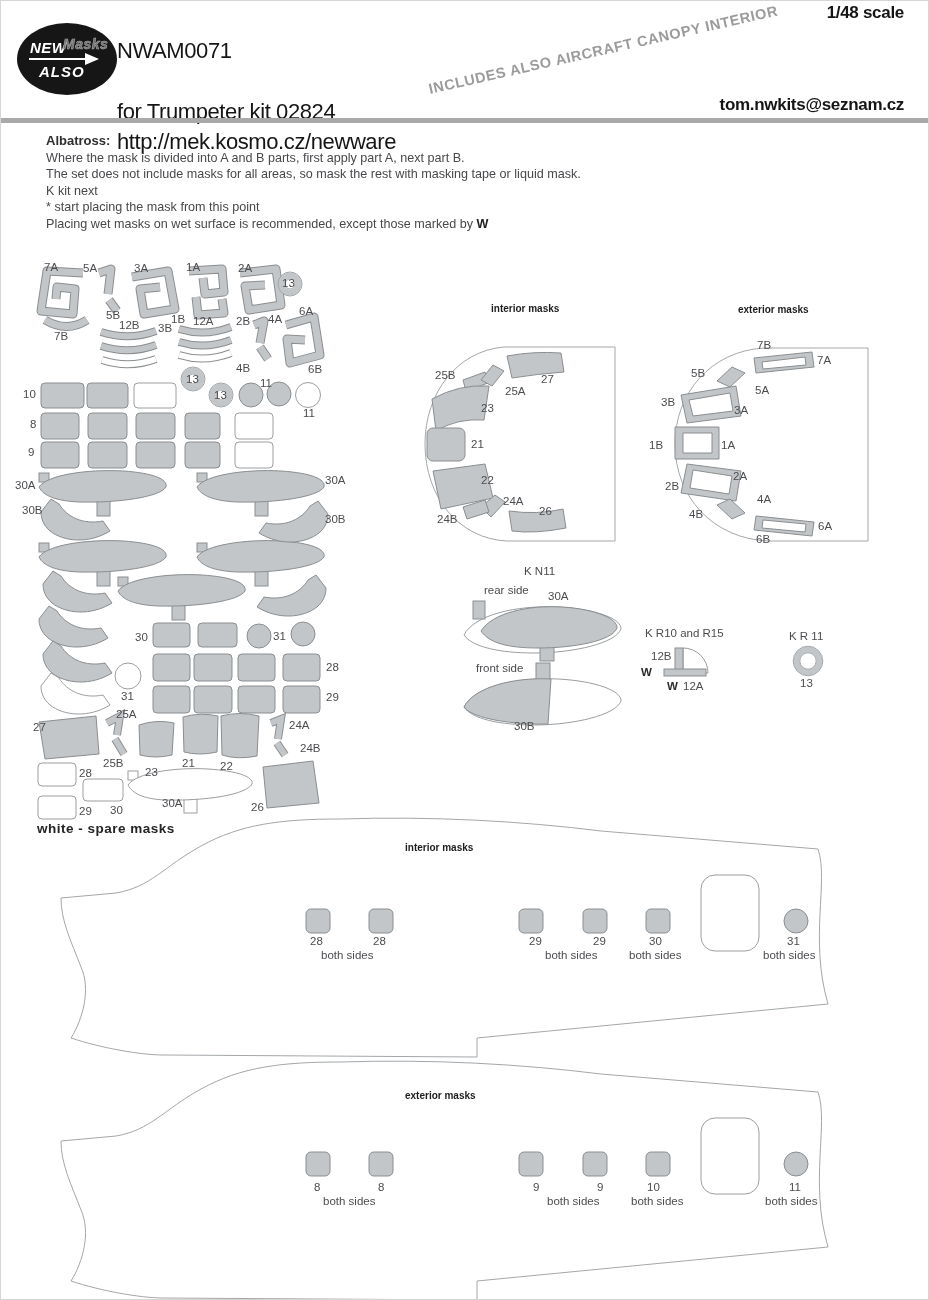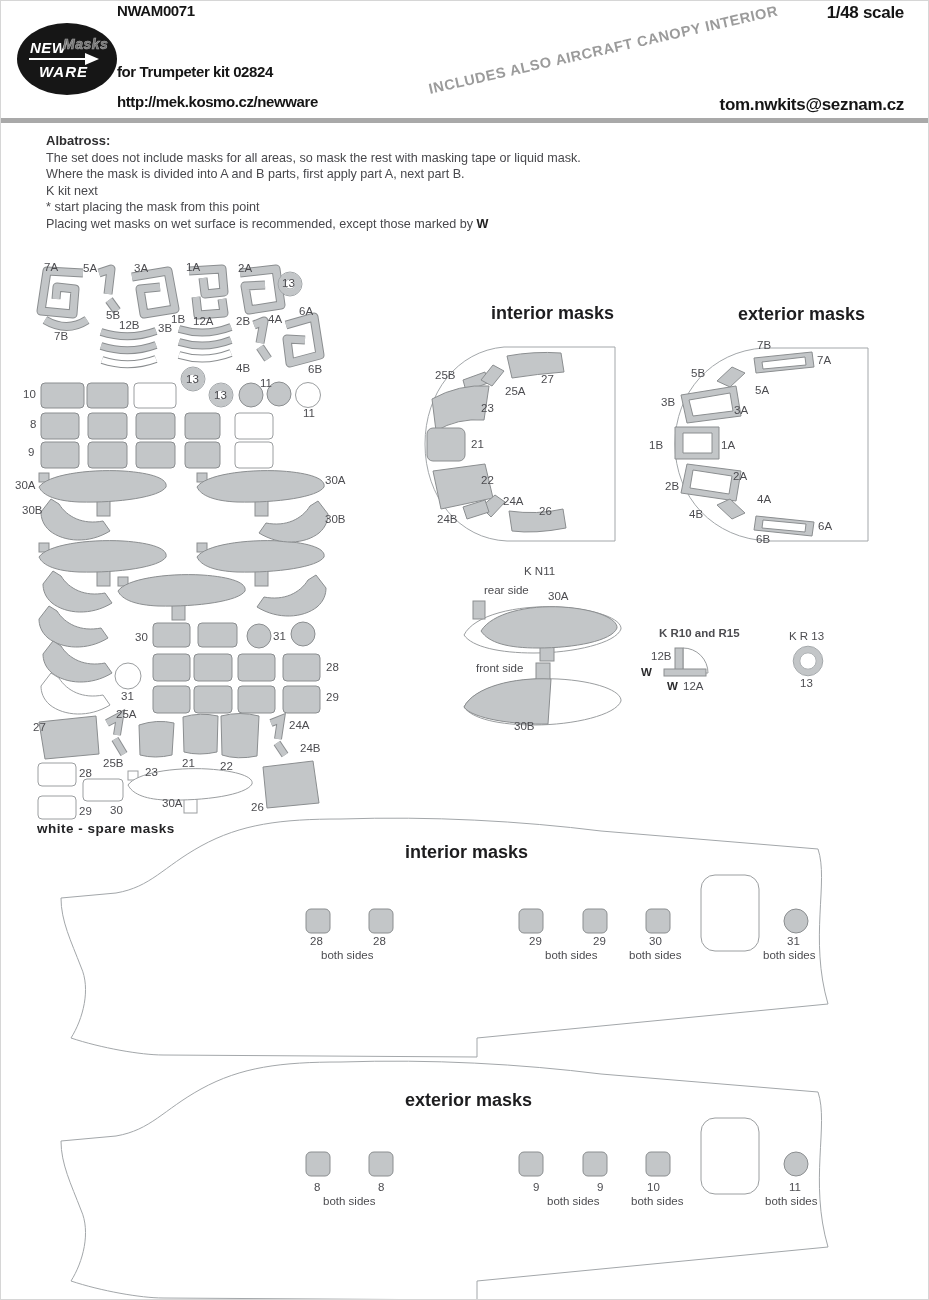--- a/index.html
+++ b/index.html
@@ -1,41 +1,41 @@
 <!DOCTYPE html>
 <html><head>
 <meta charset="utf-8">
 <style>
   html,body{margin:0;padding:0;background:#e8e8e8;}
   #page{position:relative;width:929px;height:1300px;background:#fff;margin:0 auto;
         font-family:"Liberation Sans","DejaVu Sans",sans-serif;overflow:hidden;
         border:1px solid #d6d6d6;box-sizing:border-box;color:#222;}
   
-  .hline{position:absolute;font-weight:700;letter-spacing:-0.4px;color:#151515;font-size:15px;white-space:nowrap;}
+  .hline{position:absolute;font-weight:400;letter-spacing:-0.4px;color:#151515;font-size:22px;white-space:nowrap;margin-top:36px;}
   .hsmall{position:absolute;font-weight:700;letter-spacing:-0.3px;color:#151515;font-size:17px;white-space:nowrap;}
   #banner{position:absolute;left:428px;top:80px;font-weight:700;font-size:14.5px;color:#9b9b9b;
           letter-spacing:0.6px;transform:rotate(-12.7deg);transform-origin:left center;white-space:nowrap;}
   #divider{position:absolute;left:0;top:117px;width:929px;height:5px;background:#a9a9a9;}
   
   #logo{position:absolute;left:16px;top:22px;width:100px;height:72px;background:#161616;border-radius:50%;}
   #logo .new{position:absolute;left:13px;top:16px;color:#fff;font-style:italic;font-weight:700;font-size:15px;letter-spacing:0.5px;}
   #logo .masks{position:absolute;left:46px;top:13px;color:#6f6f6f;font-style:italic;font-weight:700;font-size:14px;letter-spacing:0.5px;-webkit-text-stroke:0.6px #a5a5a5;}
   #logo .ware{position:absolute;left:22px;top:40px;color:#fff;font-style:italic;font-weight:700;font-size:15px;letter-spacing:1px;}
   #logo .arrowline{position:absolute;left:12px;top:35px;width:58px;height:2px;background:#fff;}
   #logo .arrowhead{position:absolute;left:68px;top:30px;width:0;height:0;border-left:14px solid #fff;border-top:6px solid transparent;border-bottom:6px solid transparent;}
   
   #instructions{position:absolute;left:45px;top:132px;width:620px;}
   #instructions .head{font-weight:700;font-size:13px;color:#2e2e30;margin-bottom:2px;}
   .iline{font-size:12.6px;color:#48484c;line-height:16.4px;white-space:nowrap;}
   .iline b{color:#222;}
   
   .lblbox{position:absolute;}
   .plabel{position:absolute;font-size:11.5px;color:#4c4c50;white-space:nowrap;line-height:12px;}
   .plabel.bold{font-weight:700;color:#2b2b2d;}
-  .sect-title{position:absolute;font-weight:700;font-size:18px;color:#1d1d1f;white-space:nowrap;}
+  .sect-title{position:absolute;font-weight:700;font-size:10px;color:#1d1d1f;white-space:nowrap;}
   .note{position:absolute;font-weight:700;font-size:13.5px;color:#242426;letter-spacing:0.5px;white-space:nowrap;}
   svg{position:absolute;overflow:visible;}
   .g{fill:#c3c6c8;stroke:#8b8e90;stroke-width:1;}
   .w{fill:#ffffff;stroke:#9b9ea0;stroke-width:1;}
   .ol{fill:none;stroke:#a3a7aa;stroke-width:1;}
   .bd{fill:none;stroke:#8b8e90;stroke-width:9;stroke-linejoin:round;}
   .bg{fill:none;stroke:#c3c6c8;stroke-width:7;stroke-linejoin:round;}
   .sd{fill:none;stroke:#8b8e90;stroke-width:8;}
   .sg{fill:none;stroke:#c3c6c8;stroke-width:6;}
   .sw{fill:none;stroke:#ffffff;stroke-width:6;}
@@ -43,35 +43,35 @@
 </head>
 <body>
 
 <div id="page">
 
   <div id="logo">
     <span class="new">NEW</span>
     <span class="masks">Masks</span>
     <span class="arrowline"></span>
     <span class="arrowhead"></span>
-    <span class="ware">WARE</span>
+    <span class="ware">ALSO</span>
   </div>
   <div class="hline" style="left:116px;top:1px;">NWAM0071</div>
   <div class="hline" style="left:116px;top:62px;">for Trumpeter kit 02824</div>
   <div class="hline" style="left:116px;top:92px;">http://mek.kosmo.cz/newware</div>
   <div class="hsmall" style="right:24px;top:2px;">1/48 scale</div>
   <div id="banner">INCLUDES ALSO AIRCRAFT CANOPY INTERIOR</div>
   <div class="hsmall" style="right:24px;top:94px;">tom.nwkits@seznam.cz</div>
   <div id="divider"></div>
 
   <div id="instructions">
     <div class="head">Albatross:</div>
     <div>
+        <div class="iline">Where the mask is divided into A and B parts, first apply part A, next part B.</div>
         <div class="iline">The set does not include masks for all areas, so mask the rest with masking tape or liquid mask.</div>
-        <div class="iline">Where the mask is divided into A and B parts, first apply part A, next part B.</div>
         <div class="iline">K  kit next</div>
         <div class="iline">*   start placing the mask from this point</div>
       </div>
     <div class="iline">
       <span>Placing wet masks on wet surface is recommended, except those marked by </span><b>W</b>
     </div>
   </div>
 
   <svg style="left:8px;top:255px;" width="340" height="590" viewBox="0 0 340 590">
     <g>
@@ -368,36 +368,36 @@
       <span class="plabel" style="left: 20px; top: 103px;">front side</span>
       <span class="plabel" style="left: 58px; top: 161px;">30B</span>
     </div>
 
   <svg style="left:638px;top:622px;" width="115" height="75" viewBox="0 0 115 75">
     <path d="M44,25 A25,25 0 0 1 69,50 L44,50 Z" class="w"></path>
     <rect x="36" y="25" width="8" height="25" class="g"></rect>
     <rect x="25" y="46" width="42" height="7" class="g"></rect>
   </svg>
   <div class="lblbox" style="left:638px;top:622px;">
-      <span class="plabel" style="left: 20px; top: 4px; font-weight: bold;">K R10 and R15</span>
+      <span class="plabel" style="left: 6px; top: 4px;">K R10 and R15</span>
       <span class="plabel" style="left: 12px; top: 27px;">12B</span>
       <span class="plabel bold" style="left: 2px; top: 43px;">W</span>
       <span class="plabel bold" style="left: 28px; top: 57px;">W</span>
       <span class="plabel" style="left: 44px; top: 57px;">12A</span>
     </div>
 
   <svg style="left:785px;top:640px;" width="50" height="45" viewBox="0 0 50 45">
     <g>
       <circle cx="22" cy="20" r="11.5" class="sg" stroke-width="6.5"></circle>
       <circle cx="22" cy="20" r="14.8" class="ol" stroke="#8b8e90"></circle>
       <circle cx="22" cy="20" r="8.2" class="ol" stroke="#8b8e90"></circle>
     </g>
   </svg>
   <div class="lblbox" style="left:782px;top:622px;">
-      <span class="plabel" style="left: 6px; top: 7px;">K R 13</span>
+      <span class="plabel" style="left: 6px; top: 7px;">K R 11</span>
       <span class="plabel" style="left: 17px; top: 54px;">13</span>
     </div>
 
   <div class="sect-title" style="left:404px;top:841px;">interior masks</div>
   <svg style="left:40px;top:818px;" width="800" height="250" viewBox="0 0 800 250">
     <path class="ol" d="M20,79 L75,74 C110,68 122,48 160,27 C200,5 240,0 300,0 C390,-3 480,2 560,12 L777,30 C788,62 768,120 787,185 L436,219 L436,238 L122,236 C100,236 60,229 30,219 C42,200 50,170 40,148 C30,122 20,102 20,79 Z"></path>
     <g>
       <rect x="265" y="90" width="24" height="24" rx="5" class="g"></rect>
       <rect x="328" y="90" width="24" height="24" rx="5" class="g"></rect>
       <rect x="478" y="90" width="24" height="24" rx="5" class="g"></rect>

